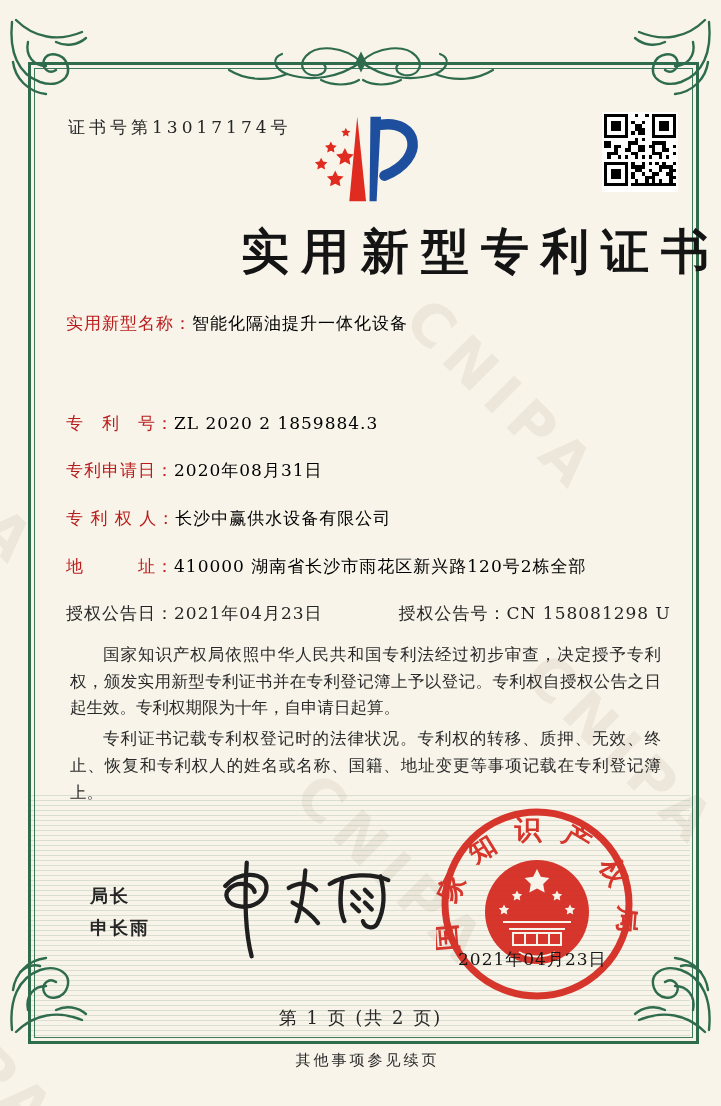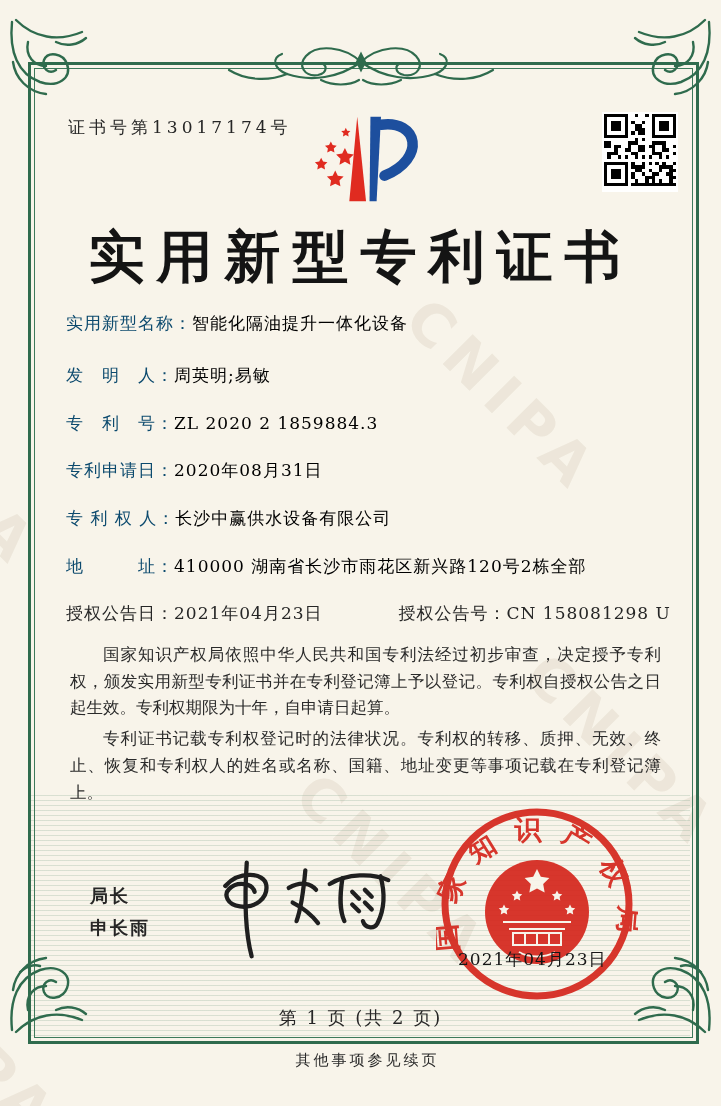--- a/index.html
+++ b/index.html
@@ -33,29 +33,29 @@
     position:absolute; left:31px; top:795px; width:659px; height:242px; z-index:1;
     background:repeating-linear-gradient(to bottom,
       rgba(105,150,122,0.22) 0px, rgba(105,150,122,0.22) 1px,
       rgba(105,150,122,0) 1px, rgba(105,150,122,0) 5px);
   }
   
   .cert-no{position:absolute; left:68px; top:116px; font-size:17px; letter-spacing:4px; z-index:3;}
   .logo{position:absolute; left:293px; top:106px; z-index:3;}
   .qr{position:absolute; left:602px; top:112px; z-index:3; background:#fff; padding:2px;}
   .title{
-    position:absolute; left:0; right:0; top:220px; text-align:center;
-    font-size:56px; font-weight:bold; letter-spacing:12px; color:#141414; z-index:3;
+    position:absolute; left:0; right:0; top:220px; text-align:right;
+    font-size:48px; font-weight:bold; letter-spacing:12px; color:#141414; z-index:3;
   }
   
   .field{position:absolute; left:66px; font-size:17px; letter-spacing:1px; z-index:3; white-space:nowrap;}
   .f0{top:312px;} .f1{top:364px;} .f2{top:412px;} .f3{top:459px;} .f4{top:507px;} .f5{top:555px;}
   .grant{position:absolute; left:66px; top:602px; font-size:17px; letter-spacing:1px; z-index:3; white-space:nowrap;}
   .grant .right{margin-left:76px;}
-  .f-label{color:#0c4a6e;text-align:center;}
+  .f-label{color:#b91c1c;text-align:center;}
   .f-value{color:#000000;}
   
   .body-text{
     position:absolute; left:66px; right:56px; top:638px; z-index:3;
     font-size:16.5px; line-height:1.62; text-align:justify; color:#2a2a2a;
   }
   .body-text p{margin:4px; text-indent:2em;}
   
   .director-title{position:absolute; left:90px; top:884px; font-size:18px; font-weight:bold;
     font-family:"DejaVu Sans","Liberation Sans",sans-serif; z-index:4; letter-spacing:2px;}
@@ -292,23 +292,20 @@
         <rect x="19" y="20" width="1" height="1" fill="#000"></rect>
         <rect x="20" y="20" width="1" height="1" fill="#000"></rect>
       </svg>
   </div>
 
   <div class="title">实用新型专利证书</div>
 
   <div class="field f0">
     <span class="f-label">实用新型名称：</span><span class="f-value">智能化隔油提升一体化设备</span>
   </div>
-  <div class="field f1">
-    <span class="f-label">发　明　人：</span><span class="f-value">周英明;易敏</span>
-  </div>
   <div class="field f2">
     <span class="f-label">专　利　号：</span><span class="f-value">ZL 2020 2 1859884.3</span>
   </div>
   <div class="field f3">
     <span class="f-label">专利申请日：</span><span class="f-value">2020年08月31日</span>
   </div>
   <div class="field f4">
     <span class="f-label">专 利 权 人：</span><span class="f-value">长沙中赢供水设备有限公司</span>
   </div>
   <div class="field f5">

